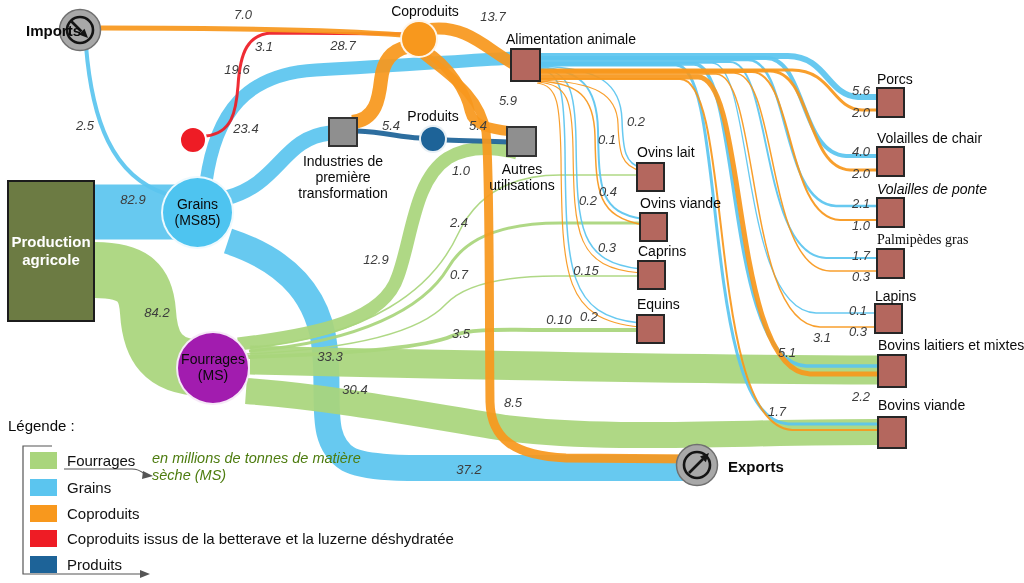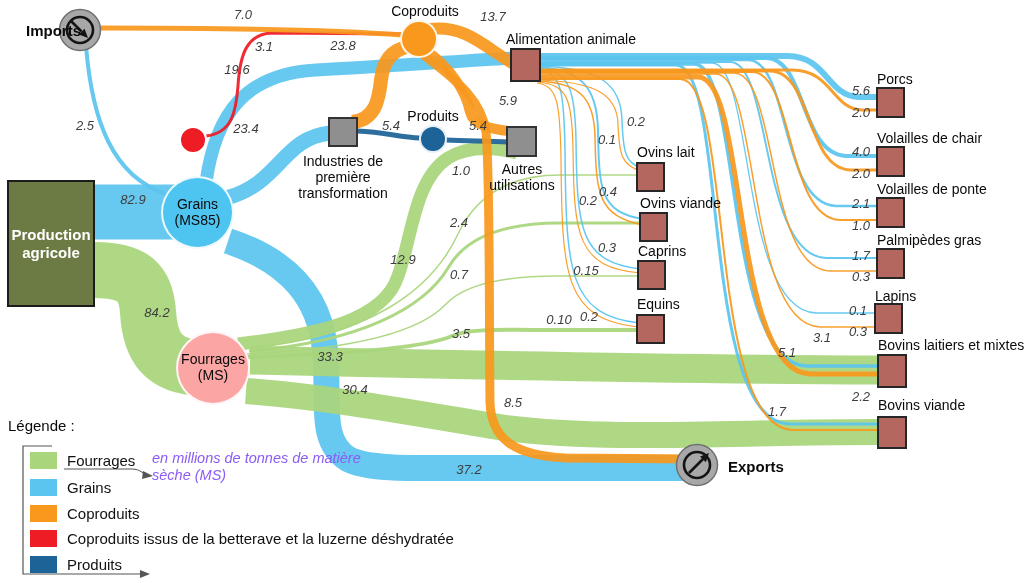--- a/index.html
+++ b/index.html
@@ -21,21 +21,21 @@
   .lbl.nowrap{white-space:nowrap;}
   .lbl.bold{font-weight:bold;font-size:15px;}
   .num{position:absolute;z-index:3;font-style:italic;color:#3d3d3d;font-size:13px;
        width:46px;text-align:center;margin-left:-23px;margin-top:-8px;white-space:nowrap;}
   .icon{position:absolute;z-index:2;}
   .legend-row{position:absolute;z-index:3;display:flex;align-items:flex-end;}
   .swatch{width:27px;height:17px;margin-right:10px;flex:0 0 27px;}
   .sw-0{background:#a9d57c;} .sw-1{background:#5bc5ef;} .sw-2{background:#f8981d;}
   .sw-3{background:#ee1c25;} .sw-4{background:#1d6398;}
   .legend-label{font-size:15px;color:#111;white-space:nowrap;}
-  .note{position:absolute;z-index:3;font-style:italic;color:#8b5cf6;font-size:14.5px;line-height:1.2;}
+  .note{position:absolute;z-index:3;font-style:italic;color:#4d7c0f;font-size:14.5px;line-height:1.2;}
 </style>
 </head>
 <body>
 
 <div id="app">
 
   <svg class="flows" width="1024" height="583" viewBox="0 0 1024 583">
 
     <path class="f" d="M 86,46 C 92,120 112,176 166,194" stroke="#5bc5ef" stroke-width="4"></path>
     <path class="f" d="M 95,212 L 200,212" stroke="#5bc5ef" stroke-width="55"></path>
@@ -103,27 +103,27 @@
   </div>
   <div class="icon" style="left:675px;top:441px;width:48px;height:48px;overflow:visible;">
     <svg width="48" height="48" viewBox="0 0 48 48" style="overflow:visible">
       <circle cx="22" cy="24" r="20.5" fill="#a8a8a8" stroke="#707070" stroke-width="1.5"></circle>
       <circle cx="22" cy="24" r="13" fill="none" stroke="#141414" stroke-width="2.6"></circle>
       <line x1="14" y1="32" x2="28" y2="18" stroke="#141414" stroke-width="2.6"></line>
       <path d="M 34,12 L 30.8,21.2 L 25,15.4 Z" fill="#141414"></path>
     </svg>
   </div>
 
-  <div class="node box-prod" style="left:7px;top:180px;width:88px;height:127px;">
+  <div class="node box-prod" style="left:7px;top:180px;width:88px;height:142px;">
       <span>Production agricole</span>
     </div>
   <div class="node circle" style="left:161px;top:176px;width:73px;height:73px;background:#4ec4f0;">
       <span>Grains (MS85)</span>
     </div>
-  <div class="node circle" style="left:176px;top:331px;width:74px;height:74px;background:#fca5a5;">
+  <div class="node circle" style="left:176px;top:331px;width:74px;height:74px;background:#a21caf;">
       <span>Fourrages (MS)</span>
     </div>
   <div class="node circle" style="left:400px;top:20px;width:38px;height:38px;background:#f8981d;"></div>
   <div class="node circle" style="left:419px;top:125px;width:28px;height:28px;background:#1d6398;"></div>
   <div class="node circle" style="left:179px;top:126px;width:28px;height:28px;background:#ee1c25;border-color:#fff;"></div>
   <div class="node sq gray" style="left:328px;top:117px;width:30px;height:30px;"></div>
   <div class="node sq gray" style="left:506px;top:126px;width:31px;height:31px;"></div>
   <div class="node sq" style="left:510px;top:48px;width:31px;height:34px;"></div>
   <div class="node sq" style="left:876px;top:87px;width:29px;height:31px;"></div>
   <div class="node sq" style="left:876px;top:146px;width:29px;height:31px;"></div>
@@ -139,43 +139,43 @@
 
   <div class="lbl bold nowrap" style="left:26px;top:22px;">Imports</div>
   <div class="lbl bold nowrap" style="left:728px;top:458px;">Exports</div>
   <div class="lbl center" style="left:385px;top:3px;width:80px;">Coproduits</div>
   <div class="lbl center" style="left:403px;top:108px;width:60px;">Produits</div>
   <div class="lbl center" style="left:291px;top:153px;width:104px;">Industries de première transformation</div>
   <div class="lbl center" style="left:478px;top:161px;width:88px;">Autres utilisations</div>
   <div class="lbl nowrap" style="left:506px;top:31px;">Alimentation animale</div>
   <div class="lbl nowrap" style="left:877px;top:71px;">Porcs</div>
   <div class="lbl nowrap" style="left:877px;top:130px;">Volailles de chair</div>
-  <div class="lbl nowrap" style="left:877px;top:181px;">Volailles de ponte</div>
-  <div class="lbl nowrap" style="left:877px;top:232px;">Palmipèdes gras</div>
+  <div class="lbl nowrap" style="left:877px;top:181px;font-style:italic;">Volailles de ponte</div>
+  <div class="lbl nowrap" style="left:877px;top:232px;font-family:Liberation Serif, serif;">Palmipèdes gras</div>
   <div class="lbl nowrap" style="left:875px;top:288px;">Lapins</div>
   <div class="lbl nowrap" style="left:878px;top:337px;">Bovins laitiers et mixtes</div>
   <div class="lbl nowrap" style="left:878px;top:397px;">Bovins viande</div>
   <div class="lbl nowrap" style="left:637px;top:144px;">Ovins lait</div>
   <div class="lbl nowrap" style="left:640px;top:195px;">Ovins viande</div>
   <div class="lbl nowrap" style="left:638px;top:243px;">Caprins</div>
   <div class="lbl nowrap" style="left:637px;top:296px;">Equins</div>
 
   <div class="num" style="left:243px;top:15px;">7.0</div>
   <div class="num" style="left:264px;top:47px;">3.1</div>
-  <div class="num" style="left:343px;top:46px;">23.8</div>
+  <div class="num" style="left:343px;top:46px;">28.7</div>
   <div class="num" style="left:493px;top:17px;">13.7</div>
   <div class="num" style="left:237px;top:70px;">19.6</div>
   <div class="num" style="left:85px;top:126px;">2.5</div>
   <div class="num" style="left:246px;top:129px;">23.4</div>
   <div class="num" style="left:391px;top:126px;">5.4</div>
   <div class="num" style="left:478px;top:126px;">5.4</div>
   <div class="num" style="left:508px;top:101px;">5.9</div>
   <div class="num" style="left:133px;top:200px;">82.9</div>
   <div class="num" style="left:157px;top:313px;">84.2</div>
-  <div class="num" style="left:403px;top:260px;">12.9</div>
+  <div class="num" style="left:376px;top:260px;">12.9</div>
   <div class="num" style="left:461px;top:171px;">1.0</div>
   <div class="num" style="left:459px;top:223px;">2.4</div>
   <div class="num" style="left:459px;top:275px;">0.7</div>
   <div class="num" style="left:461px;top:334px;">3.5</div>
   <div class="num" style="left:330px;top:357px;">33.3</div>
   <div class="num" style="left:355px;top:390px;">30.4</div>
   <div class="num" style="left:513px;top:403px;">8.5</div>
   <div class="num" style="left:469px;top:470px;">37.2</div>
   <div class="num" style="left:636px;top:122px;">0.2</div>
   <div class="num" style="left:607px;top:140px;">0.1</div>

